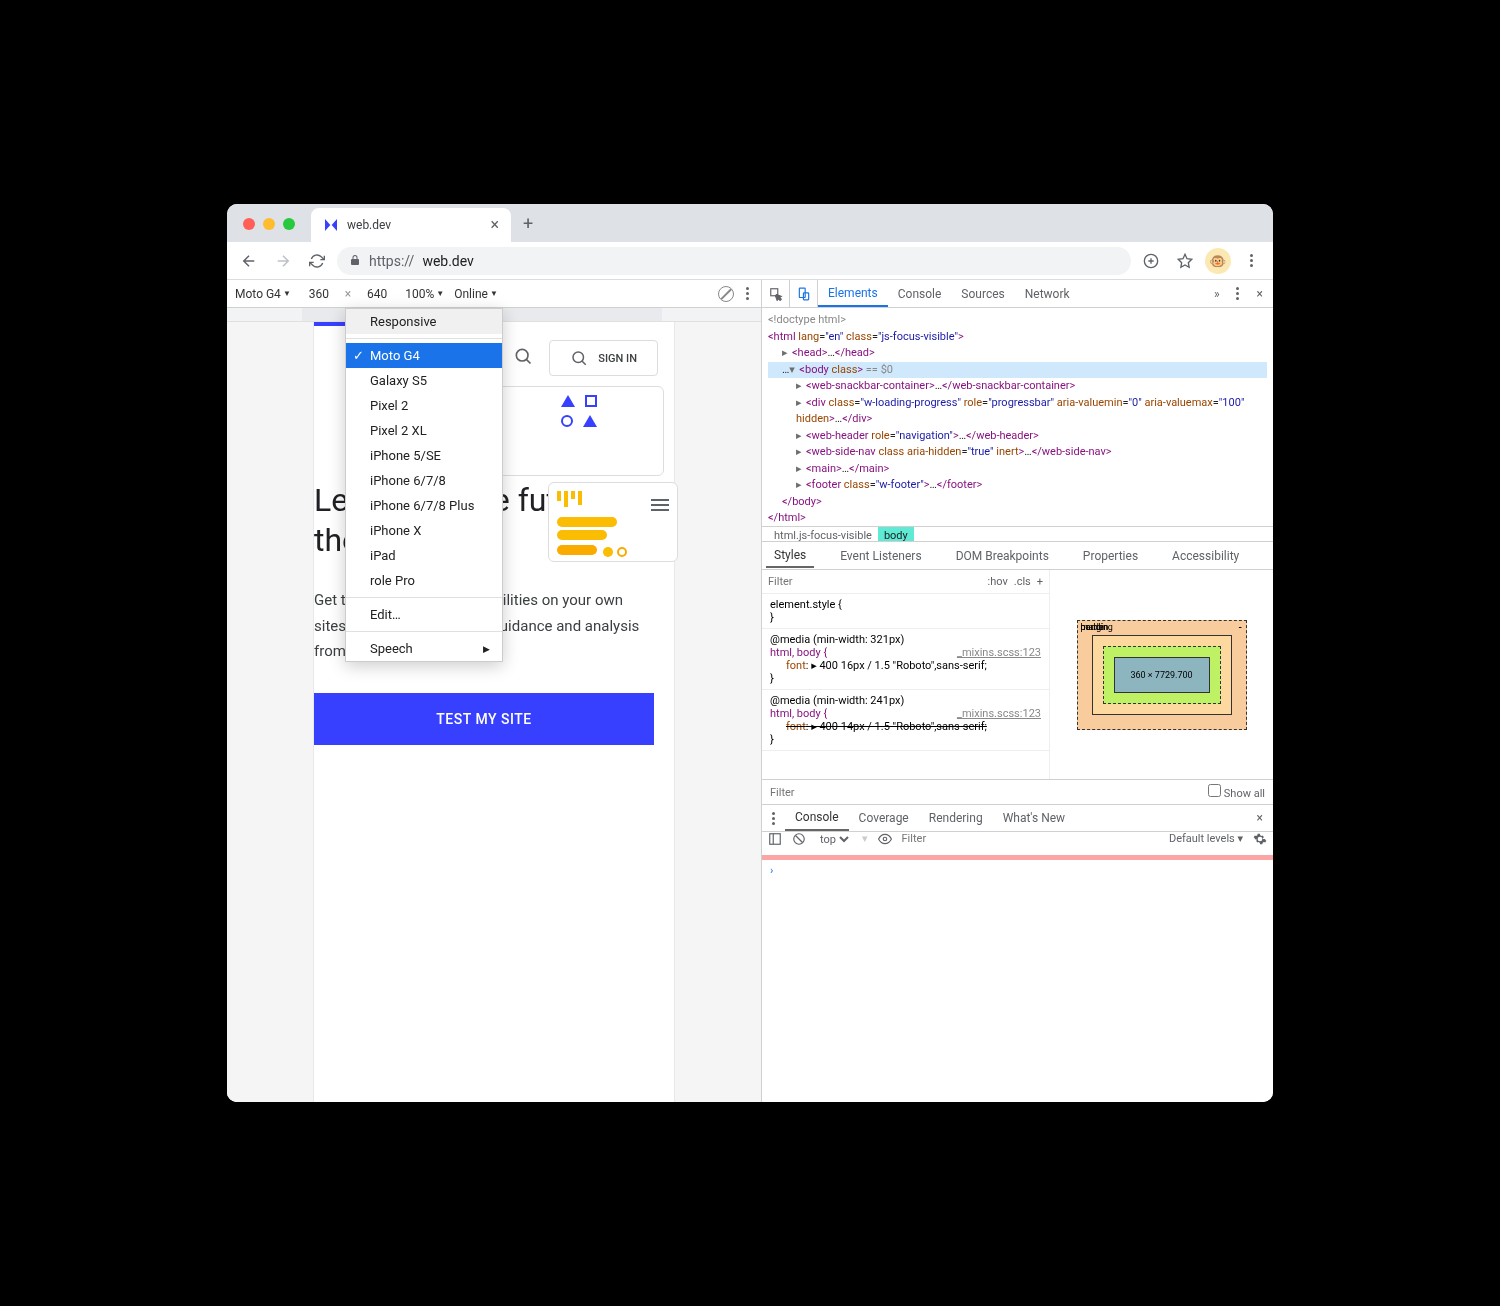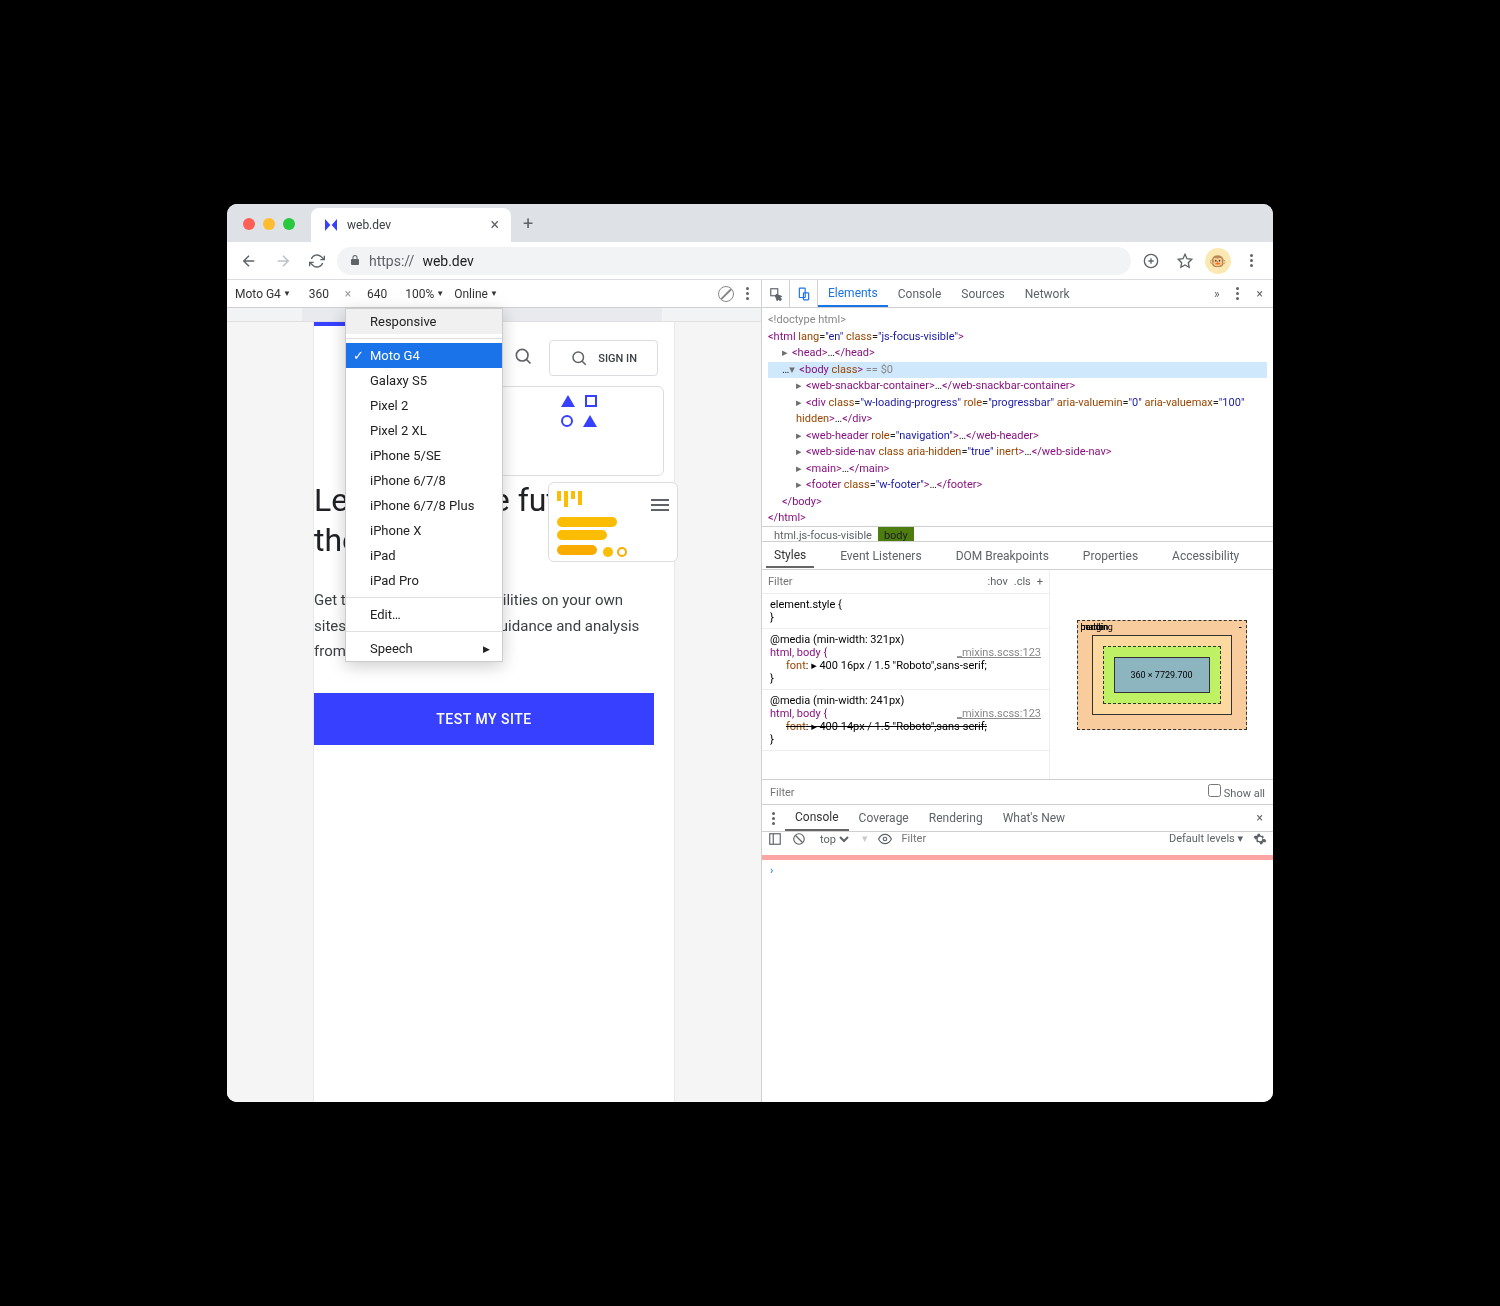--- a/index.html
+++ b/index.html
@@ -101,21 +101,21 @@
 .dt-dom .tag{color:#881280}
 .dt-dom .attr{color:#994500}
 .dt-dom .val{color:#1a1aa6}
 .dt-dom .txt{color:#888}
 .dt-dom .ind{padding-left:14px}
 .dt-dom .sel{background:#cfe8fc}
 .dt-dom .arrow{color:#6e6e6e;display:inline-block;width:10px}
 
 .dt-crumb{height:16px;border-top:1px solid #d0d0d0;border-bottom:1px solid #d0d0d0;display:flex;font-size:11px;padding:0 6px}
 .crumb{padding:2px 6px;color:#5f6368}
-.crumb.active{background:#4d7c0f;color:#202124}
+.crumb.active{background:#5eead4;color:#202124}
 
 .dt-subtabs{height:28px;border-bottom:1px solid #d0d0d0;display:flex;align-items:center;font-size:12px;padding:0 4px;gap:18px}
 .dt-subtab{padding:4px 8px;color:#5f6368;cursor:pointer}
 .dt-subtab.active{color:#333;border-bottom:2px solid #666}
 
 .dt-styles-wrap{display:flex;height:210px;border-bottom:1px solid #d0d0d0}
 .dt-styles{flex:1;overflow:auto;font-family:Menlo,Consolas,monospace;font-size:11px}
 .dt-filter{height:24px;border-bottom:1px solid #eee;display:flex;align-items:center;padding:0 6px}
 .dt-filter input{border:none;outline:none;flex:1;font-size:11px;color:#999}
 .dt-filter-btns{display:flex;gap:6px;color:#5f6368;font-size:11px}
@@ -253,21 +253,21 @@
         <div class="devmenu-sep"></div>
         <div class="devmenu-item sel">Moto G4</div>
         <div class="devmenu-item">Galaxy S5</div>
         <div class="devmenu-item">Pixel 2</div>
         <div class="devmenu-item">Pixel 2 XL</div>
         <div class="devmenu-item">iPhone 5/SE</div>
         <div class="devmenu-item">iPhone 6/7/8</div>
         <div class="devmenu-item">iPhone 6/7/8 Plus</div>
         <div class="devmenu-item">iPhone X</div>
         <div class="devmenu-item">iPad</div>
-        <div class="devmenu-item">iPad Pro</div>
+        <div class="devmenu-item">role Pro</div>
         <div class="devmenu-sep"></div>
         <div class="devmenu-item">Edit…</div>
         <div class="devmenu-sep"></div>
         <div class="devmenu-item sub">
             <span>Speech</span>
           </div>
       </div>
 
       <div class="viewport">
         <div class="device">

